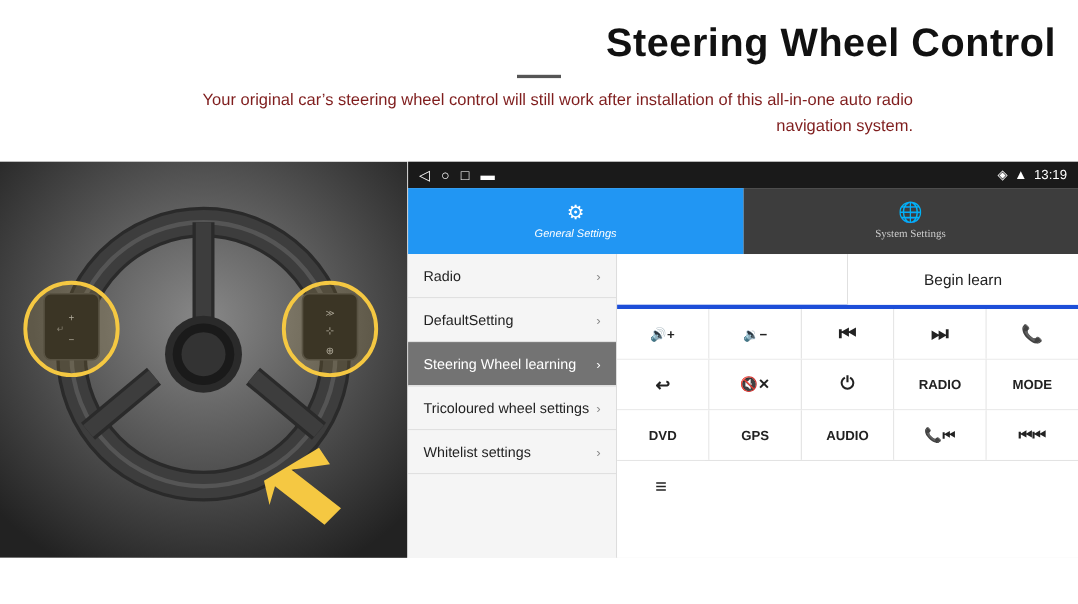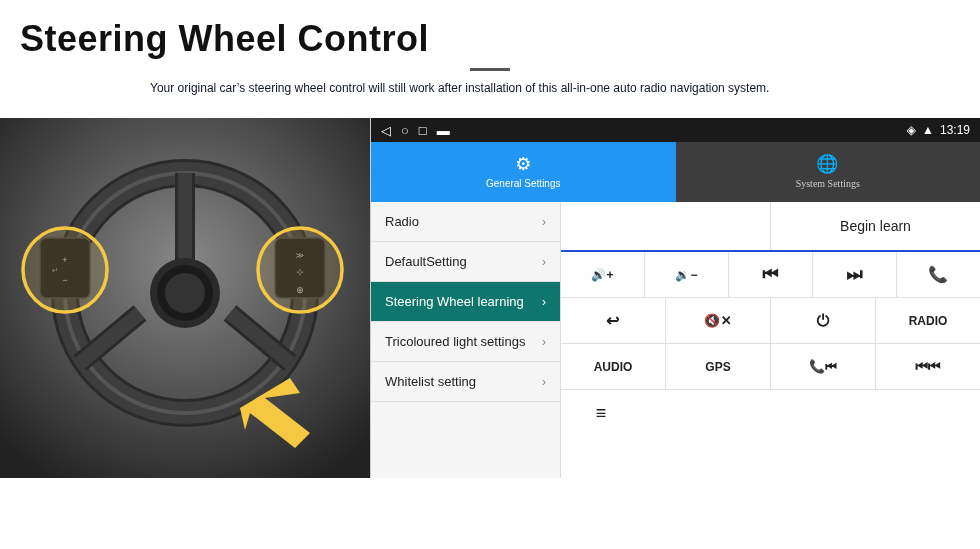--- a/index.html
+++ b/index.html
@@ -5,41 +5,41 @@
     * { margin: 0; padding: 0; box-sizing: border-box; }
     body {
       width: 980px;
       height: 549px;
       background: #fff;
       font-family: Arial, sans-serif;
       overflow: hidden;
     }
 
     .page-header {
-      text-align: left;
+      text-align: right;
       padding: 18px 20px 10px;
     }
 
     .page-title {
       font-size: 36px;
       font-weight: 900;
       color: #111;
       letter-spacing: 0.5px;
     }
 
     .title-divider {
       width: 40px;
       height: 3px;
       background: #555;
       margin: 8px auto;
     }
 
     .page-subtitle {
-      font-size: 12px;
-      color: #0f172a;
+      font-size: 15px;
+      color: #7f1d1d;
       max-width: 680px;
       margin: 0 auto;
       line-height: 1.6;
     }
 
     .main-content {
       display: flex;
       margin-top: 10px;
       height: 360px;
     }
@@ -138,21 +138,21 @@
       align-items: center;
       justify-content: space-between;
       padding: 12px 14px;
       font-size: 13px;
       color: #222;
       border-bottom: 1px solid #e0e0e0;
       cursor: pointer;
     }
 
     .menu-item.active {
-      background: #0f766e;
+      background: #737373;
       color: #fff;
     }
 
     .menu-item.active .chevron {
       color: #fff;
     }
 
     .chevron {
       font-size: 12px;
       color: #888;
@@ -162,21 +162,21 @@
     .control-panel {
       flex: 1;
       background: #fff;
       padding: 0;
     }
 
     
     .control-row-1 {
       display: flex;
       height: 50px;
-      border-bottom: 2px solid #1d4ed8;
+      border-bottom: 4px solid #1d4ed8;
     }
 
     .empty-box {
       flex: 1;
       border-right: 1px solid #e0e0e0;
     }
 
     .begin-learn-btn {
       flex: 1;
       display: flex;
@@ -295,21 +295,21 @@
       <div class="status-right">
         <span>◈</span>
         <span>▲</span>
         <span>13:19</span>
       </div>
     </div>
 
     <div class="tab-bar">
       <div class="tab-item active">
         <span class="tab-icon">⚙</span>
-        <span style="font-size:10px;">General Settings</span>
+        <span style="font-size:10px;font-style:italic;">General Settings</span>
       </div>
       <div class="tab-item inactive">
         <span class="tab-icon">🌐</span>
         <span style="font-size:10px;font-family:Liberation Serif, serif;">System Settings</span>
       </div>
     </div>
 
     <div class="menu-area">
 
       <div class="menu-list">
@@ -319,25 +319,25 @@
         </div>
         <div class="menu-item">
           <span>DefaultSetting</span>
           <span class="chevron">›</span>
         </div>
         <div class="menu-item active">
           <span>Steering Wheel learning</span>
           <span class="chevron">›</span>
         </div>
         <div class="menu-item">
-          <span>Tricoloured light settings</span>
+          <span>Tricoloured wheel settings</span>
           <span class="chevron">›</span>
         </div>
         <div class="menu-item">
-          <span>Whitelist setting</span>
+          <span>Whitelist settings</span>
           <span class="chevron">›</span>
         </div>
       </div>
 
       <div class="control-panel">
 
         <div class="control-row-1">
           <div class="empty-box"></div>
           <div class="begin-learn-btn">
             <span>Begin learn</span>
@@ -369,28 +369,34 @@
             </div>
             <div class="ctrl-btn">
               <span style="font-size:13px;">🔇✕</span>
             </div>
             <div class="ctrl-btn">
               <span style="font-size:16px;">⏻</span>
             </div>
             <div class="ctrl-btn">
               <span>RADIO</span>
             </div>
+            <div class="ctrl-btn">
+              <span>MODE</span>
+            </div>
           </div>
 
           <div class="ctrl-row">
             <div class="ctrl-btn">
+              <span>DVD</span>
+            </div>
+            <div class="ctrl-btn">
+              <span>GPS</span>
+            </div>
+            <div class="ctrl-btn">
               <span>AUDIO</span>
-            </div>
-            <div class="ctrl-btn">
-              <span>GPS</span>
             </div>
             <div class="ctrl-btn">
               <span style="font-size:13px;">📞⏮</span>
             </div>
             <div class="ctrl-btn">
               <span style="font-size:14px;">⏮⏮</span>
             </div>
           </div>
 
           <div class="ctrl-row" style="border-bottom:none;">

